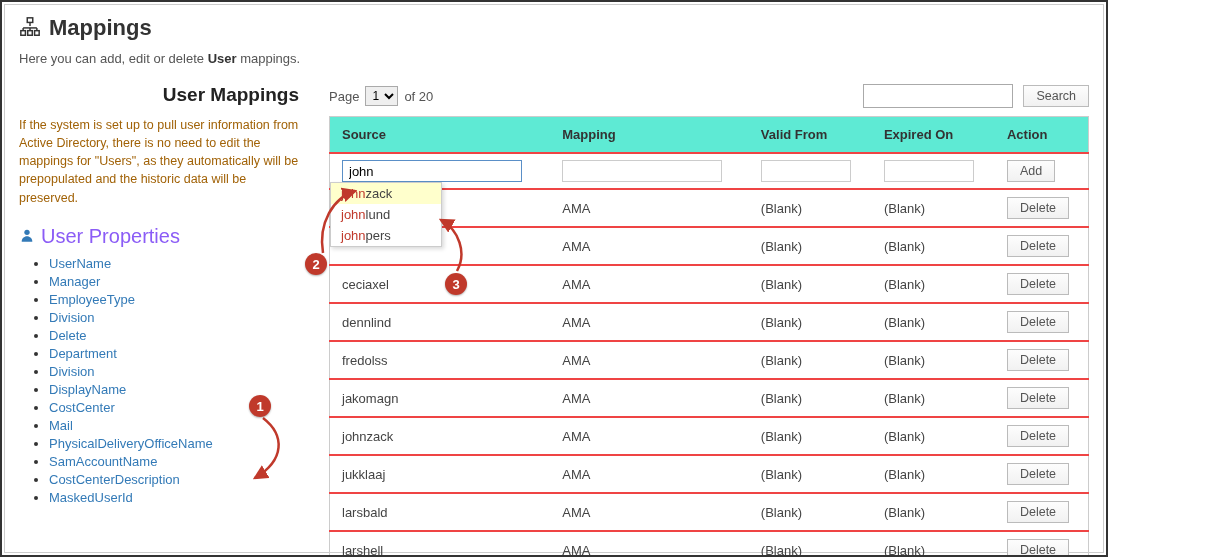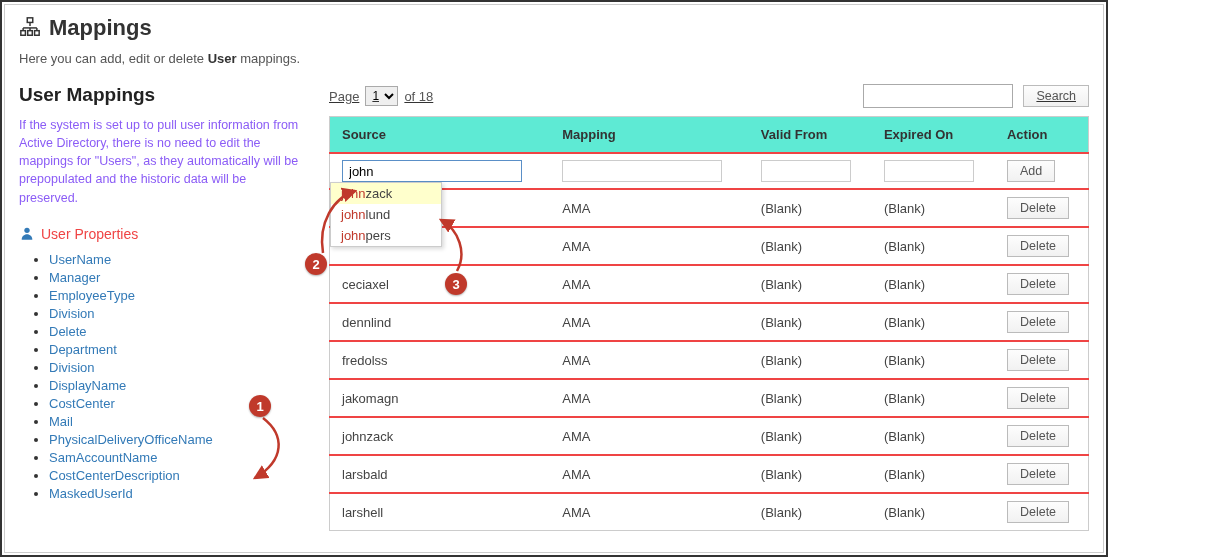--- a/index.html
+++ b/index.html
@@ -10,30 +10,30 @@
     .page-header { display: flex; align-items: center; gap: 8px; margin-bottom: 10px; }
     .page-header h1 { font-size: 22px; font-weight: 600; color: #333; }
     .header-icon svg { width: 22px; height: 22px; }
     
     .desc-line { font-size: 13px; color: #555; margin-bottom: 18px; }
     .desc-line b { font-weight: 600; color: #333; }
     
     .content { display: flex; gap: 30px; position: relative; }
     
     .sidebar { width: 280px; flex-shrink: 0; }
-    .sidebar h2 { font-size: 19px; font-weight: 600; margin-bottom: 10px; color: #222; }
-    .sidebar .explain { font-size: 12.5px; color: #8b5cf6; line-height: 1.45; margin-bottom: 18px; }
+    .sidebar h2 { font-size: 19px; font-weight: 600; margin-bottom: 10px; color: #222; text-align: right; }
+    .sidebar .explain { font-size: 12.5px; color: #a16207; line-height: 1.45; margin-bottom: 18px; }
     .props-header { display: flex; align-items: center; gap: 6px; margin-bottom: 8px; }
-    .props-header h3 { font-size: 14px; font-weight: 500; color: #ef4444; }
+    .props-header h3 { font-size: 20px; font-weight: 500; color: #8b5cf6; }
     .props-list { list-style: disc; padding-left: 30px; }
     .props-list li { margin-bottom: 3px; }
     .props-list a { color: #337ab7; text-decoration: none; font-size: 13px; }
     
     .main { flex: 1; position: relative; }
-    .topbar { display: flex; align-items: center; margin-bottom: 8px; gap: 10px; text-decoration: underline; }
+    .topbar { display: flex; align-items: center; margin-bottom: 8px; gap: 10px; }
     .page-nav { display: flex; align-items: center; gap: 6px; font-size: 13px; color: #555; }
     .page-nav select { border: 1px solid #aaa; font-size: 12px; padding: 1px 2px; }
     .spacer { flex: 1; }
     .search-box { border: 1px solid #aaa; height: 24px; width: 150px; padding: 2px 6px; font-size: 13px; }
     .btn { background: linear-gradient(#fdfdfd,#f1f1f1); border: 1px solid #bbb; border-radius: 0; padding: 3px 12px; font-size: 12.5px; color: #555; cursor: pointer; }
     
     table { width: 100%; border-collapse: collapse; border: 1px solid #ccc; }
     th { text-align: left; font-weight: 600; font-size: 13px; padding: 10px 12px; color: #333; border-bottom: 1px solid #ccc; background: #5eead4; }
     td { padding: 7px 12px; border-top: 2px solid #ef4444; font-size: 13px; color: #444; vertical-align: middle; height: 35px; }
     .filter-row td { padding: 6px 12px; }
@@ -103,21 +103,21 @@
             <li><a href="#">CostCenterDescription</a></li>
             <li><a href="#">MaskedUserId</a></li>
           </ul>
       </div>
 
       <div class="main">
         <div class="topbar">
           <div class="page-nav">
             <span>Page</span>
             <select><option>1</option></select>
-            <span>of 18</span>
+            <span>of 20</span>
           </div>
           <div class="spacer"></div>
           <input class="search-box" type="text" style="">
           <button class="btn">Search</button>
         </div>
 
         <table>
           <thead>
             <tr id="header-row">
                 <th>Source</th>
@@ -185,20 +185,27 @@
                 <td><button class="btn">Delete</button></td>
               </tr>
               <tr>
                 <td>johnzack</td>
                 <td>AMA</td>
                 <td>(Blank)</td>
                 <td>(Blank)</td>
                 <td><button class="btn">Delete</button></td>
               </tr>
               <tr>
+                <td>jukklaaj</td>
+                <td>AMA</td>
+                <td>(Blank)</td>
+                <td>(Blank)</td>
+                <td><button class="btn">Delete</button></td>
+              </tr>
+              <tr>
                 <td>larsbald</td>
                 <td>AMA</td>
                 <td>(Blank)</td>
                 <td>(Blank)</td>
                 <td><button class="btn">Delete</button></td>
               </tr>
               <tr>
                 <td>larshell</td>
                 <td>AMA</td>
                 <td>(Blank)</td>

